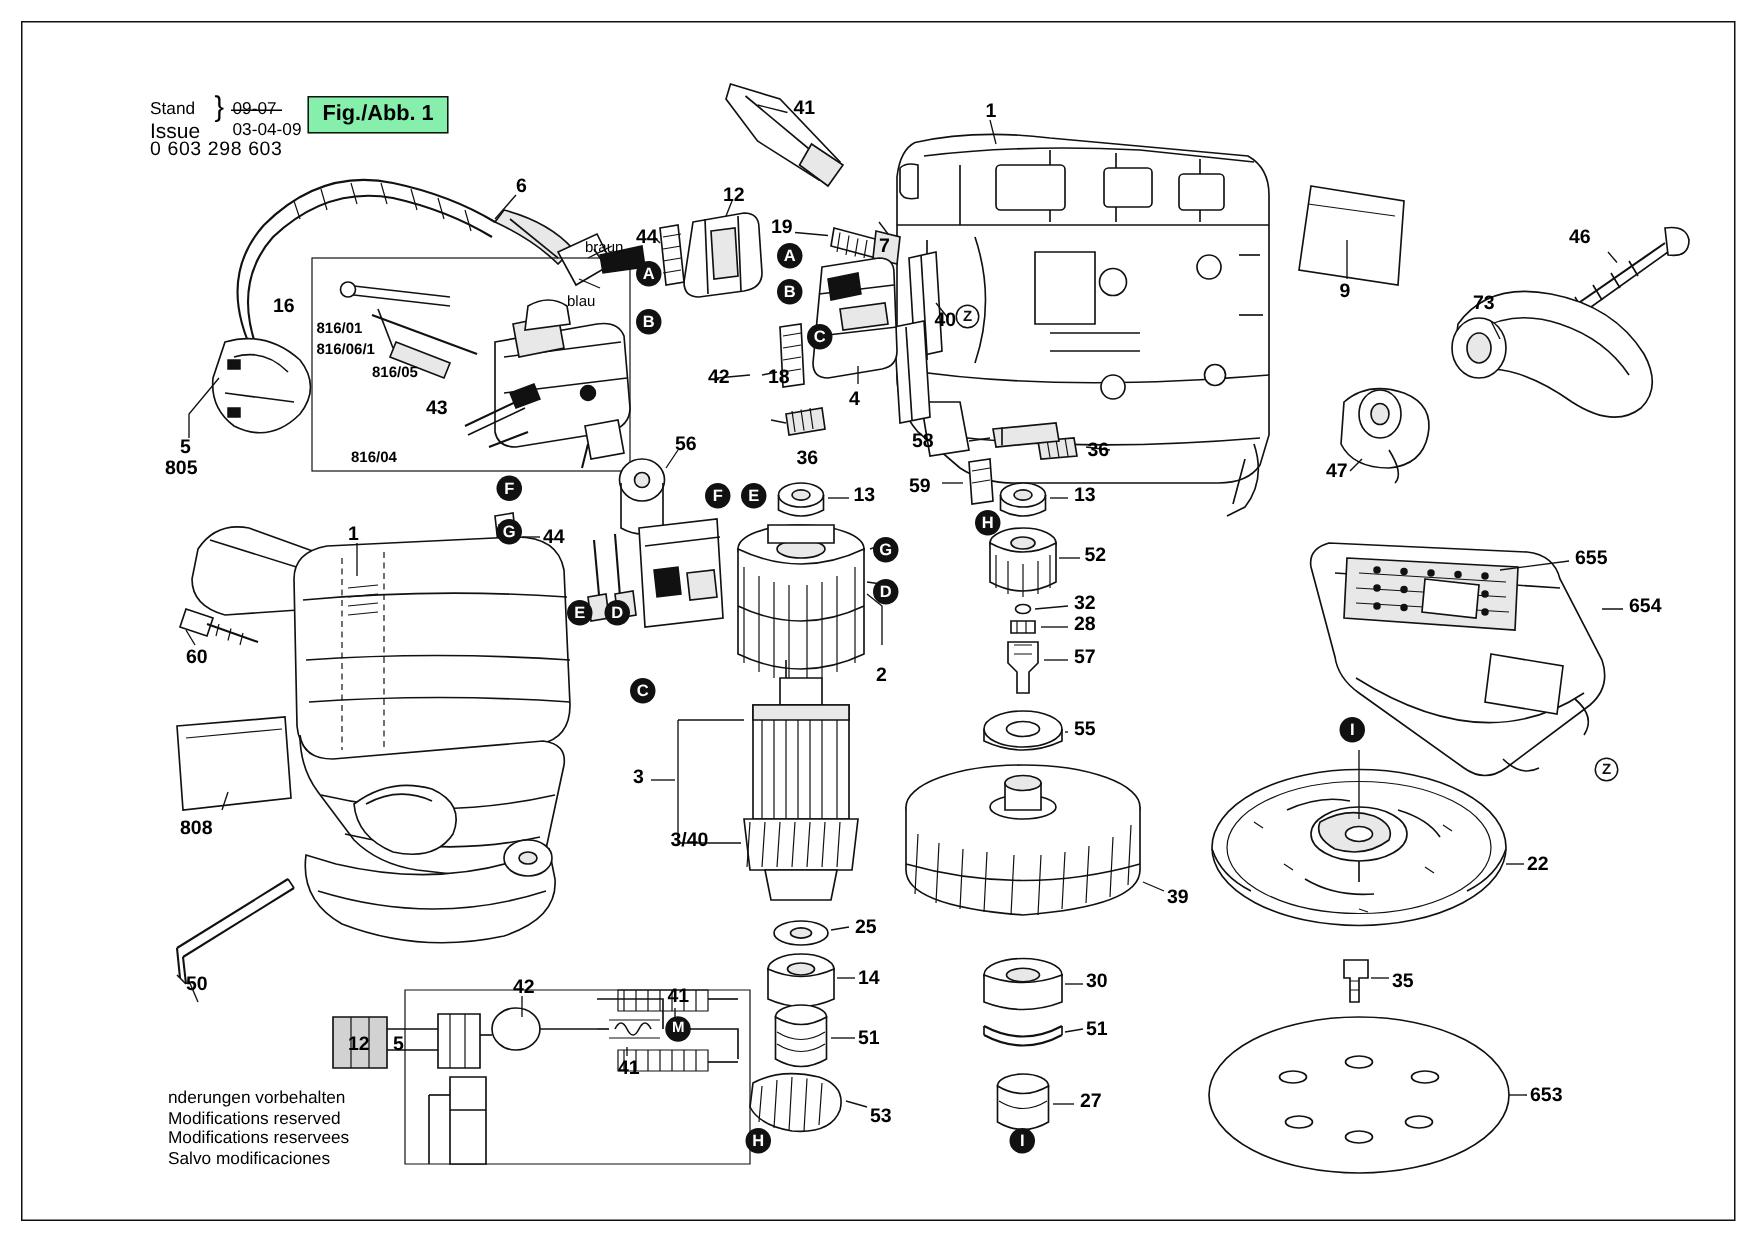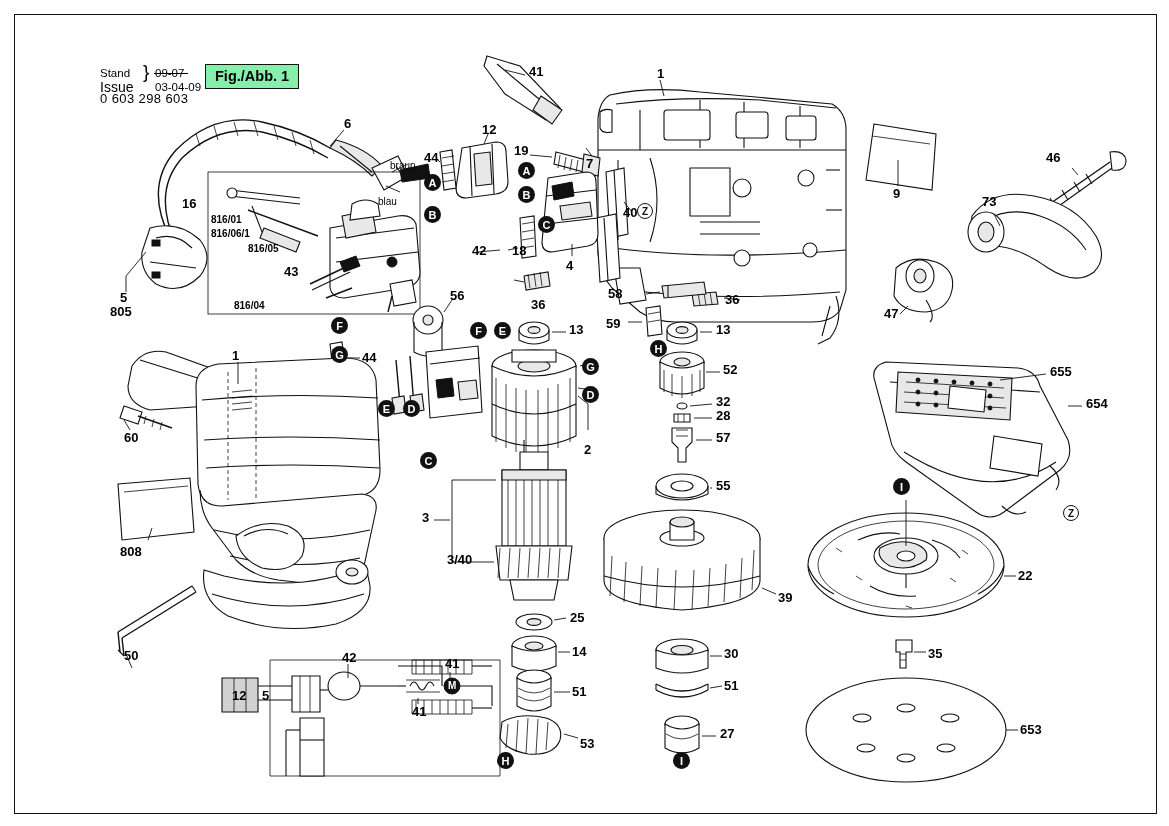--- a/index.html
+++ b/index.html
@@ -40,20 +40,24 @@
 
   <div class="hdr" id="partno">0 603 298 603</div>
   <div class="hdr" id="stand">Stand</div>
   <div class="hdr" id="issue">Issue</div>
   <div class="hdr" id="brace">}</div>
   <div class="hdr" id="standv">09-07</div>
   <div class="strike"></div>
   <div class="hdr" id="issuev">03-04-09</div>
   <div id="figbox">Fig./Abb. 1</div>
 
+  <div id="foot"><span>nderungen vorbehalten</span>
+<span>Modifications reserved</span>
+<span>Modifications reservees</span>
+<span>Salvo modificaciones</span></div>
 
   <svg width="1169" height="826" viewBox="0 0 1169 826">
 
     <g>
       <path class="fillw" d="M487 56 L520 66 L560 108 L546 120 L505 94 L484 66 Z"></path>
       <path class="ln" d="M497 64 L545 104"></path>
       <path class="fillg" d="M541 96 L562 110 L552 124 L533 110 Z"></path>
     </g>
     <path class="lead" d="M525 75 L505 70"></path>
 

